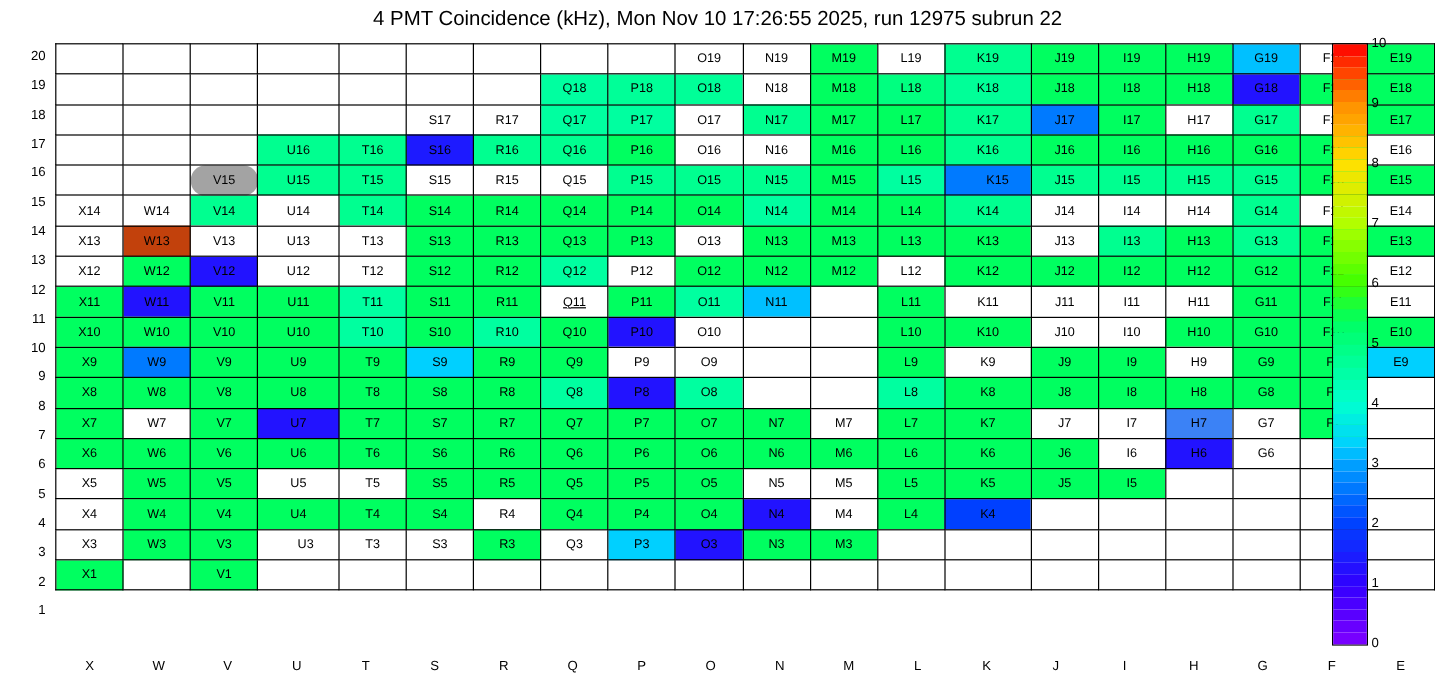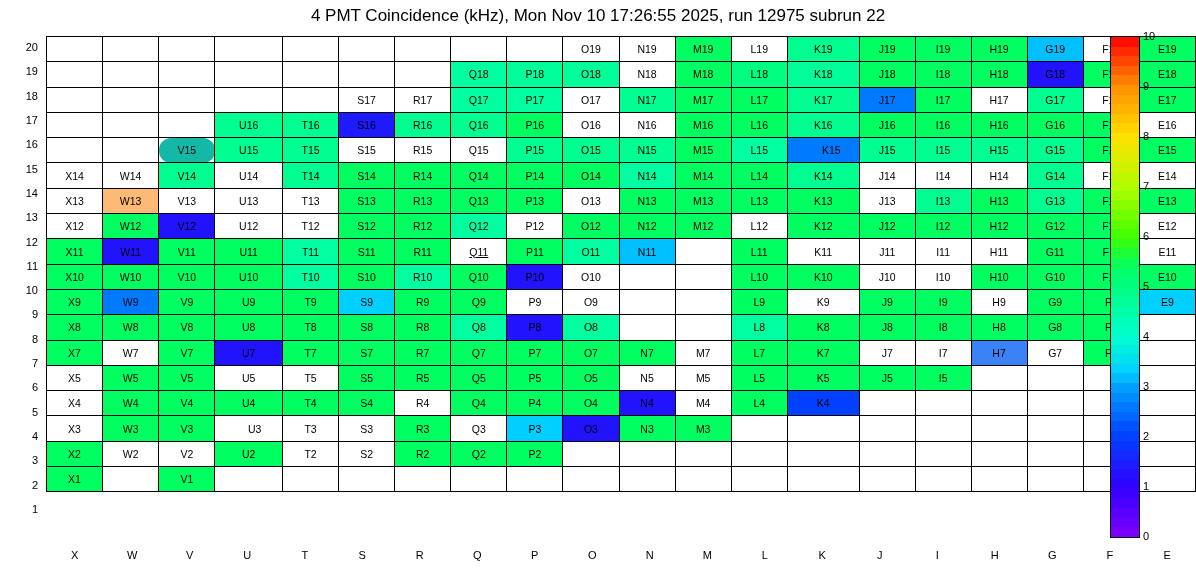--- a/index.html
+++ b/index.html
@@ -137,21 +137,21 @@
             <td style="background: rgb(0, 255, 96);">J16</td>
             <td style="background: rgb(0, 255, 96);">I16</td>
             <td style="background: rgb(0, 255, 96);">H16</td>
             <td style="background: rgb(0, 255, 96);">G16</td>
             <td style="background: rgb(0, 255, 96);">F16</td>
             <td style="background: rgb(255, 255, 255);">E16</td>
           </tr>
           <tr>
             <td style="background: rgb(255, 255, 255);"></td>
             <td style="background: rgb(255, 255, 255);"></td>
-            <td style="background: #14b8a6; border-radius: 12px;">V15</td>
+            <td style="background: #a3a3a3; border-radius: 12px;">V15</td>
             <td style="background: rgb(0, 255, 144);">U15</td>
             <td style="background: rgb(0, 255, 144);">T15</td>
             <td style="background: rgb(255, 255, 255);">S15</td>
             <td style="background: rgb(255, 255, 255);">R15</td>
             <td style="background: rgb(255, 255, 255);">Q15</td>
             <td style="background: rgb(0, 255, 144);">P15</td>
             <td style="background: rgb(0, 255, 144);">O15</td>
             <td style="background: rgb(0, 255, 144);">N15</td>
             <td style="background: rgb(0, 255, 96);">M15</td>
             <td style="background: rgb(0, 255, 160);">L15</td>
@@ -180,21 +180,21 @@
             <td style="background: rgb(0, 255, 144);">K14</td>
             <td style="background: rgb(255, 255, 255);">J14</td>
             <td style="background: rgb(255, 255, 255);">I14</td>
             <td style="background: rgb(255, 255, 255);">H14</td>
             <td style="background: rgb(0, 255, 144);">G14</td>
             <td style="background: rgb(255, 255, 255);">F14</td>
             <td style="background: rgb(255, 255, 255);">E14</td>
           </tr>
           <tr>
             <td style="background: rgb(255, 255, 255);">X13</td>
-            <td style="background: #fdba74;">W13</td>
+            <td style="background: #c2410c;">W13</td>
             <td style="background: rgb(255, 255, 255);">V13</td>
             <td style="background: rgb(255, 255, 255);">U13</td>
             <td style="background: rgb(255, 255, 255);">T13</td>
             <td style="background: rgb(0, 255, 96);">S13</td>
             <td style="background: rgb(0, 255, 96);">R13</td>
             <td style="background: rgb(0, 255, 96);">Q13</td>
             <td style="background: rgb(0, 255, 96);">P13</td>
             <td style="background: rgb(255, 255, 255);">O13</td>
             <td style="background: rgb(0, 255, 96);">N13</td>
             <td style="background: rgb(0, 255, 96);">M13</td>
@@ -333,20 +333,42 @@
             <td style="background: rgb(0, 255, 96);">L7</td>
             <td style="background: rgb(0, 255, 96);">K7</td>
             <td style="background: rgb(255, 255, 255);">J7</td>
             <td style="background: rgb(255, 255, 255);">I7</td>
             <td style="background: #3b82f6;">H7</td>
             <td style="background: rgb(255, 255, 255);">G7</td>
             <td style="background: rgb(0, 255, 96);">F7</td>
             <td style="background: rgb(255, 255, 255);"></td>
           </tr>
           <tr>
+            <td style="background: rgb(0, 255, 96);">X6</td>
+            <td style="background: rgb(0, 255, 96);">W6</td>
+            <td style="background: rgb(0, 255, 96);">V6</td>
+            <td style="background: rgb(0, 255, 96);">U6</td>
+            <td style="background: rgb(0, 255, 96);">T6</td>
+            <td style="background: rgb(0, 255, 96);">S6</td>
+            <td style="background: rgb(0, 255, 96);">R6</td>
+            <td style="background: rgb(0, 255, 96);">Q6</td>
+            <td style="background: rgb(0, 255, 96);">P6</td>
+            <td style="background: rgb(0, 255, 96);">O6</td>
+            <td style="background: rgb(0, 255, 96);">N6</td>
+            <td style="background: rgb(0, 255, 96);">M6</td>
+            <td style="background: rgb(0, 255, 96);">L6</td>
+            <td style="background: rgb(0, 255, 96);">K6</td>
+            <td style="background: rgb(0, 255, 96);">J6</td>
+            <td style="background: rgb(255, 255, 255);">I6</td>
+            <td style="background: rgb(34, 19, 255);">H6</td>
+            <td style="background: rgb(255, 255, 255);">G6</td>
+            <td style="background: rgb(255, 255, 255);"></td>
+            <td style="background: rgb(255, 255, 255);"></td>
+          </tr>
+          <tr>
             <td style="background: rgb(255, 255, 255);">X5</td>
             <td style="background: rgb(0, 255, 96);">W5</td>
             <td style="background: rgb(0, 255, 96);">V5</td>
             <td style="background: rgb(255, 255, 255);">U5</td>
             <td style="background: rgb(255, 255, 255);">T5</td>
             <td style="background: rgb(0, 255, 96);">S5</td>
             <td style="background: rgb(0, 255, 96);">R5</td>
             <td style="background: rgb(0, 255, 96);">Q5</td>
             <td style="background: rgb(0, 255, 96);">P5</td>
             <td style="background: rgb(0, 255, 96);">O5</td>
@@ -389,42 +411,20 @@
             <td style="background: rgb(0, 255, 96);">V3</td>
             <td style="background: rgb(255, 255, 255); padding-left: 12px;">U3</td>
             <td style="background: rgb(255, 255, 255);">T3</td>
             <td style="background: rgb(255, 255, 255);">S3</td>
             <td style="background: rgb(0, 255, 96);">R3</td>
             <td style="background: rgb(255, 255, 255);">Q3</td>
             <td style="background: rgb(0, 208, 255);">P3</td>
             <td style="background: rgb(34, 19, 255);">O3</td>
             <td style="background: rgb(0, 255, 96);">N3</td>
             <td style="background: rgb(0, 255, 96);">M3</td>
-            <td style="background: rgb(255, 255, 255);"></td>
-            <td style="background: rgb(255, 255, 255);"></td>
-            <td style="background: rgb(255, 255, 255);"></td>
-            <td style="background: rgb(255, 255, 255);"></td>
-            <td style="background: rgb(255, 255, 255);"></td>
-            <td style="background: rgb(255, 255, 255);"></td>
-            <td style="background: rgb(255, 255, 255);"></td>
-            <td style="background: rgb(255, 255, 255);"></td>
-          </tr>
-          <tr>
-            <td style="background: rgb(0, 255, 96);">X2</td>
-            <td style="background: rgb(255, 255, 255);">W2</td>
-            <td style="background: rgb(255, 255, 255);">V2</td>
-            <td style="background: rgb(0, 255, 96);">U2</td>
-            <td style="background: rgb(255, 255, 255);">T2</td>
-            <td style="background: rgb(255, 255, 255);">S2</td>
-            <td style="background: rgb(0, 255, 96);">R2</td>
-            <td style="background: rgb(0, 255, 96);">Q2</td>
-            <td style="background: rgb(0, 255, 96);">P2</td>
-            <td style="background: rgb(255, 255, 255);"></td>
-            <td style="background: rgb(255, 255, 255);"></td>
-            <td style="background: rgb(255, 255, 255);"></td>
             <td style="background: rgb(255, 255, 255);"></td>
             <td style="background: rgb(255, 255, 255);"></td>
             <td style="background: rgb(255, 255, 255);"></td>
             <td style="background: rgb(255, 255, 255);"></td>
             <td style="background: rgb(255, 255, 255);"></td>
             <td style="background: rgb(255, 255, 255);"></td>
             <td style="background: rgb(255, 255, 255);"></td>
             <td style="background: rgb(255, 255, 255);"></td>
           </tr>
           <tr>

